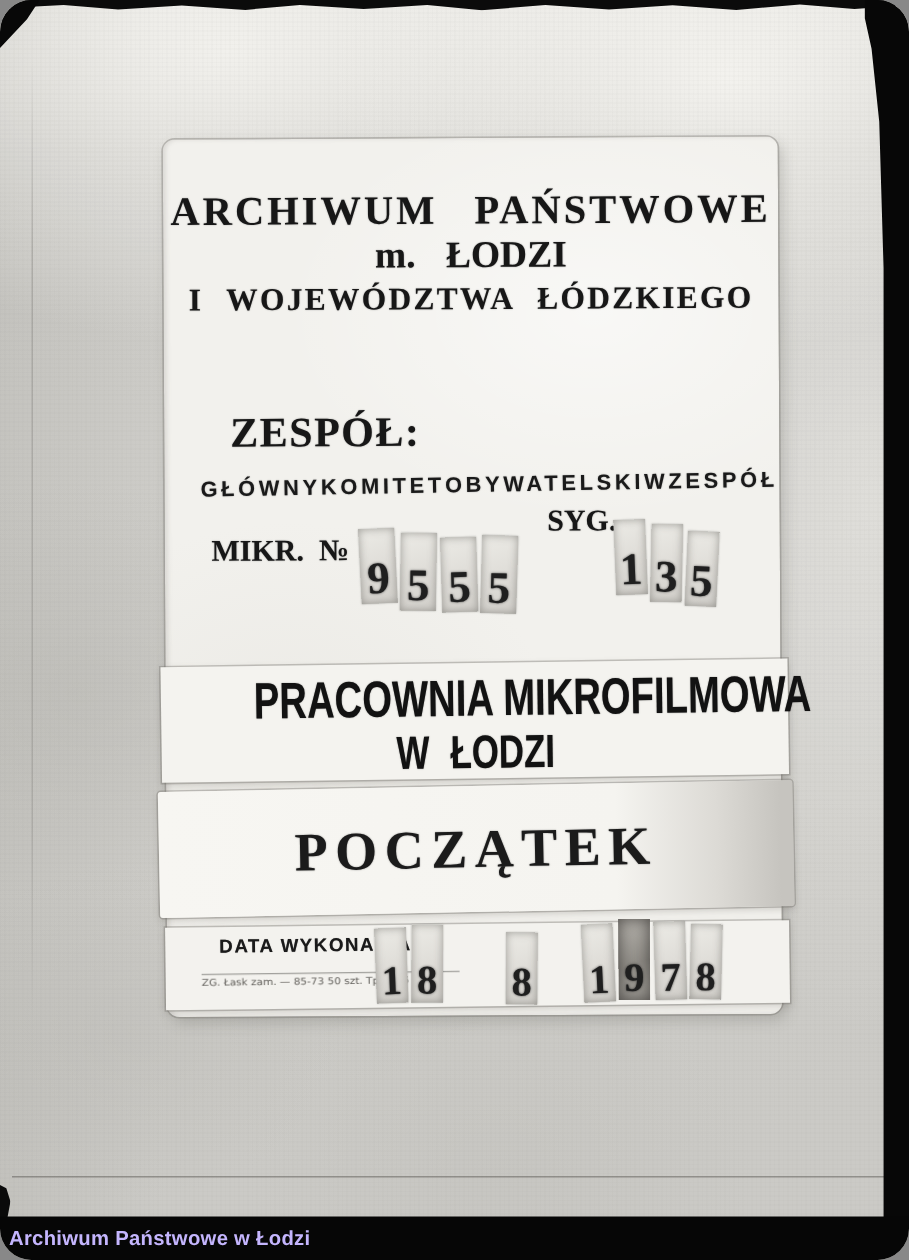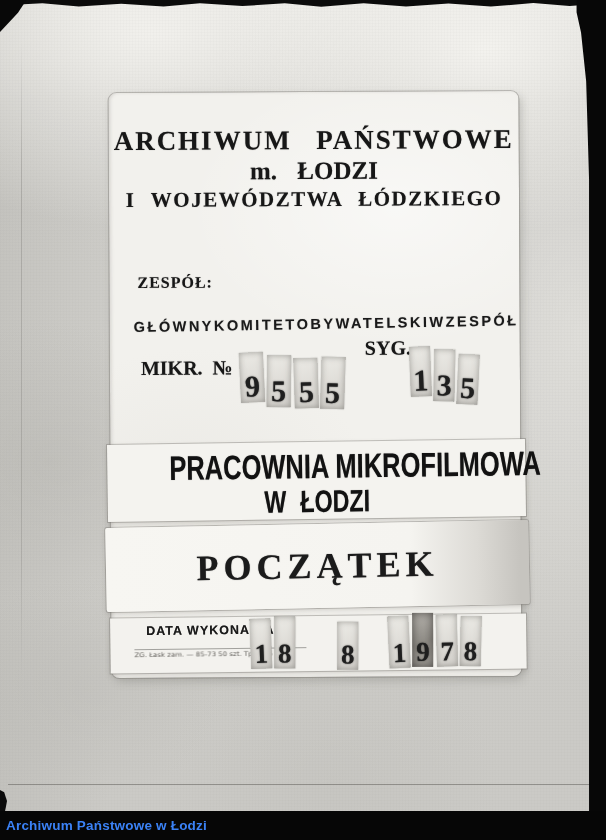--- a/index.html
+++ b/index.html
@@ -1,19 +1,20 @@
 <!DOCTYPE html>
 <html><head>
 <meta charset="utf-8">
 <style>
   html,body{margin:0;padding:0;background:#888;}
   .photo{
     position:relative; width:606px; height:840px; overflow:hidden;
     background:#cbcac6;
     font-family:"Liberation Serif", serif;
+    border-radius:21px;
   }
   
   .bg{position:absolute; inset:0;
     background:
       radial-gradient(380px 260px at 80% 6%, rgba(246,245,241,.9), rgba(246,245,241,0) 70%),
       radial-gradient(500px 300px at 25% 4%, rgba(243,242,238,.92), rgba(243,242,238,0) 65%),
       radial-gradient(300px 500px at 96% 40%, rgba(238,237,233,.55), rgba(238,237,233,0) 70%),
       radial-gradient(260px 200px at 8% 55%, rgba(176,175,170,.35), rgba(176,175,170,0) 70%),
       radial-gradient(200px 160px at 14% 82%, rgba(182,181,176,.32), rgba(182,181,176,0) 70%),
       radial-gradient(240px 200px at 55% 93%, rgba(188,187,182,.3), rgba(188,187,182,0) 70%),
@@ -48,21 +49,21 @@
       #f2f1ed;
     border-radius:8px; transform:rotate(-0.3deg);
     box-shadow:0 0 0 1px rgba(120,118,113,.4), 3px 4px 9px rgba(110,108,102,.3),
       inset 2px 0 3px rgba(150,148,142,.25);
     color:#171717;}
   .t1,.t2,.t3{position:absolute; left:0; width:100%; text-align:center; font-weight:700;
     text-shadow:0 0 1px rgba(25,25,25,.45);}
   .t1{top:33px; font-size:27px; letter-spacing:2px; word-spacing:16px;}
   .t2{top:65px; font-size:25px; word-spacing:14px;}
   .t3{top:95px; font-size:21px; letter-spacing:1.5px; word-spacing:9px;}
-  .zespol{position:absolute; left:28px; top:181px; font-size:16px; font-weight:700;
+  .zespol{position:absolute; left:44px; top:181px; font-size:28px; font-weight:700;
     letter-spacing:1px; text-shadow:0 0 1px rgba(25,25,25,.45);}
   .fond{position:absolute; left:24px; top:224px; width:354px; display:flex;
     justify-content:space-between; font-family:"Liberation Sans", sans-serif;
     font-weight:700; font-size:14.5px; letter-spacing:2.5px; transform:rotate(-0.7deg);
     color:#1a1a1a; text-shadow:0 0 1px rgba(20,20,20,.4);}
   .mikr{position:absolute; left:31px; top:264px; font-size:20px; font-weight:700;
     word-spacing:5px; text-shadow:0 0 1px rgba(25,25,25,.45);}
   .syg{position:absolute; left:255px; top:245px; font-size:20px; font-weight:700;
     text-shadow:0 0 1px rgba(25,25,25,.45);}
 
@@ -118,21 +119,21 @@
   .gmonth .tile:nth-child(1){height:48px; transform:rotate(1deg) translateY(4px);}
   .gyear .tile:nth-child(1){height:52px; transform:rotate(-2deg) translateY(3px);}
   .gyear .tile:nth-child(2){height:54px; transform:rotate(.5deg);
     background:linear-gradient(160deg,#b7b4ae 0%, #8f8c86 55%, #a5a29c 100%);
     box-shadow:inset 0 0 10px rgba(50,48,45,.8);}
   .gyear .tile:nth-child(3){height:52px; transform:rotate(-1deg) translateY(2px);}
   .gyear .tile:nth-child(4){height:50px; transform:rotate(2deg) translateY(4px);}
 
   .caption{position:absolute; left:0; top:811px; width:606px; height:29px; background:#060606;}
   .caption span{position:absolute; left:6px; top:7px; font-family:"Liberation Sans", sans-serif;
-    font-weight:700; font-size:13.5px; letter-spacing:.2px; color:#3b82f6;text-align:center;}
+    font-weight:700; font-size:13.5px; letter-spacing:.2px; color:#c4b5fd;text-align:center;}
 </style>
 </head>
 <body>
 
 <div class="photo">
   <div class="bg"></div>
   <div class="grain"></div>
   <div class="vline"></div>
   <div class="frameline"></div>
   <div class="topband"></div>

